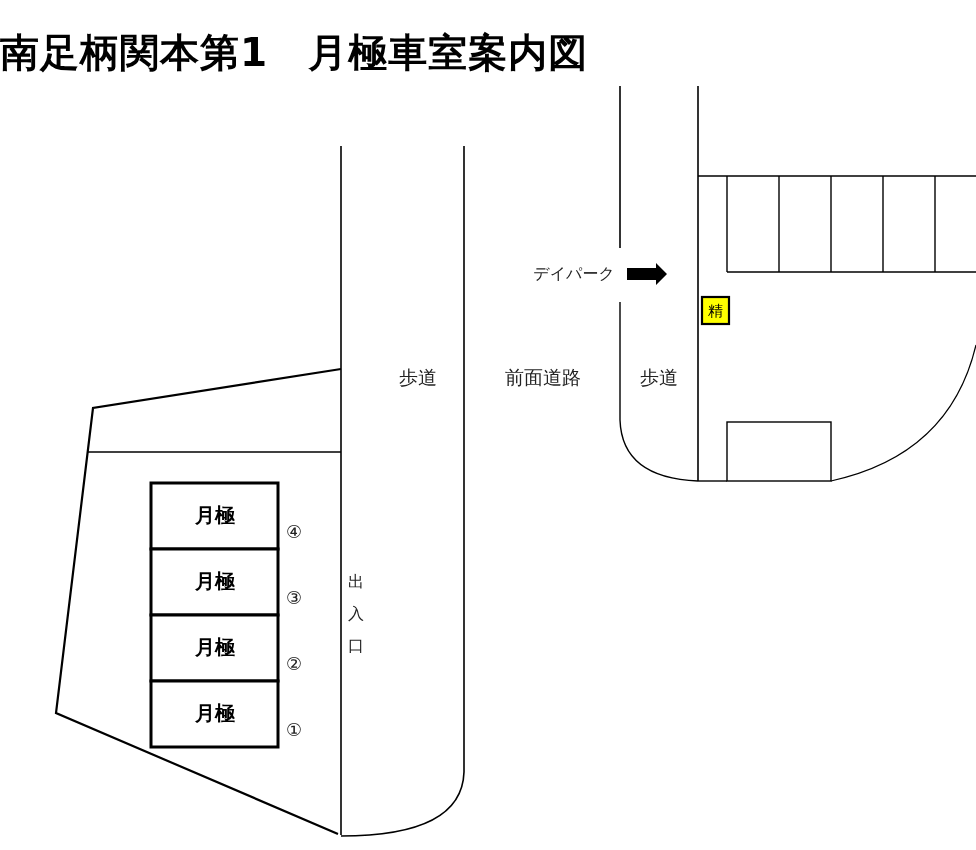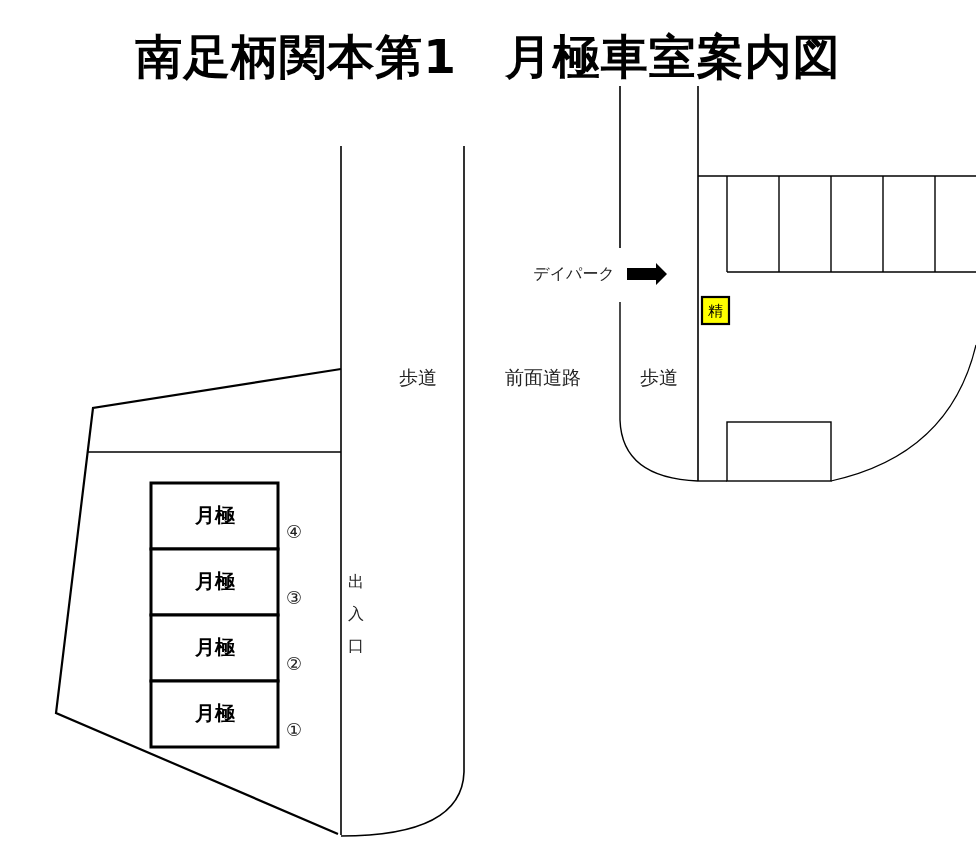--- a/index.html
+++ b/index.html
@@ -1,19 +1,19 @@
 <!DOCTYPE html>
 <html><head>
   <meta charset="utf-8">
   <style>
     html, body { margin: 0; padding: 0; background: #ffffff; }
     body { width: 976px; height: 850px; position: relative; overflow: hidden;
            font-family: "DejaVu Sans", "Liberation Sans", sans-serif; color: #000; }
-    .title { position: absolute; left: 0; top: 26px; width: 976px; text-align: center;
-             font-size: 47px; font-weight: bold; letter-spacing: 1px; white-space: pre; }
+    .title { position: absolute; left: 0; top: 26px; width: 976px; text-align: left;
+             font-size: 39px; font-weight: bold; letter-spacing: 1px; white-space: pre; }
     svg { position: absolute; left: 0; top: 0; }
     .lbl { font-size: 19px; fill: #222; }
     .lbl-sm { font-size: 16px; fill: #222; }
     .stall { font-size: 20px; font-weight: bold; fill: #000; }
     .num { font-size: 18px; fill: #222; }
     .seisan { font-size: 15px; fill: #000; }
   </style>
 </head>
 <body>
 

